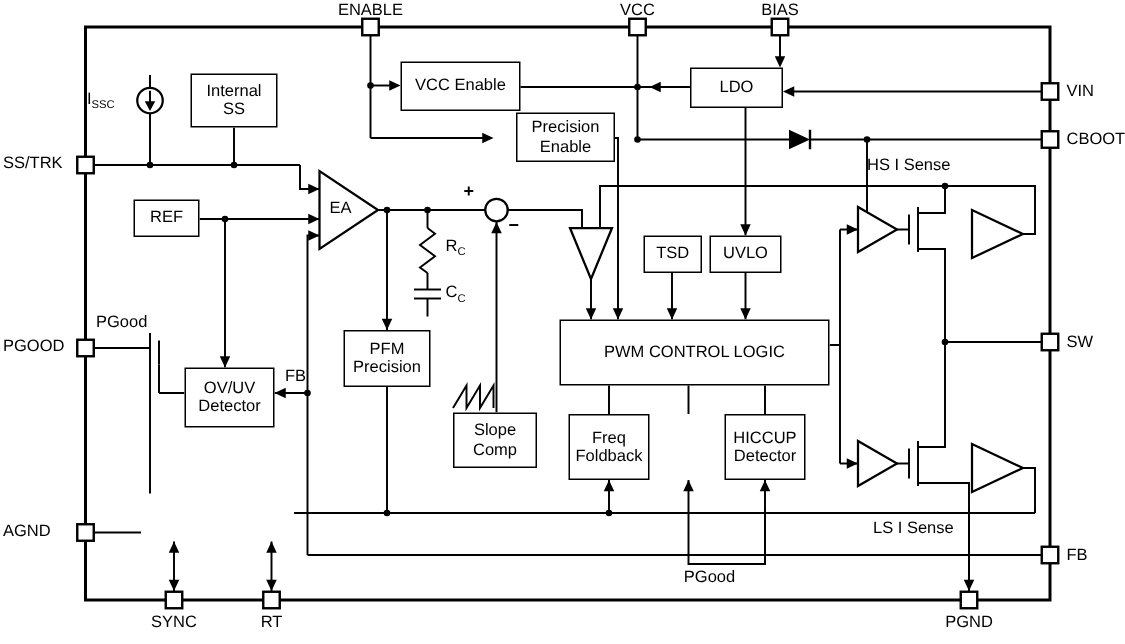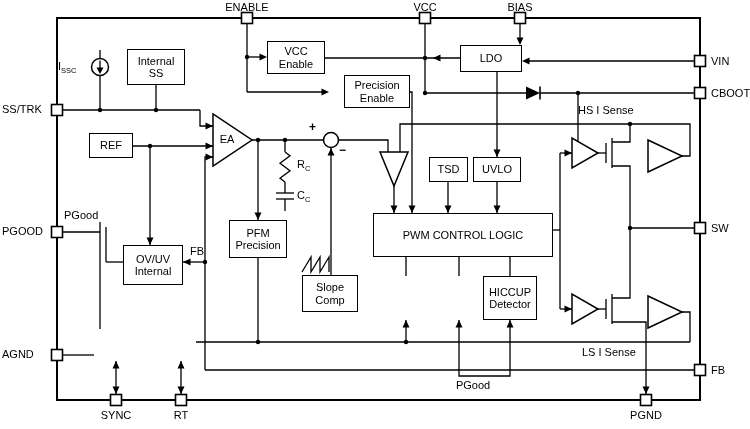--- a/index.html
+++ b/index.html
@@ -186,30 +186,31 @@
     <rect x="640.5" y="394.5" width="11" height="11"></rect>
     <rect x="110.5" y="394.5" width="11" height="11"></rect>
     <rect x="175.5" y="394.5" width="11" height="11"></rect>
     <rect x="51.5" y="104.5" width="11" height="11"></rect>
     <rect x="51.5" y="226.5" width="11" height="11"></rect>
     <rect x="51.5" y="349.5" width="11" height="11"></rect>
   </g>
 </svg>
 
 <div class="blk" style="left:127px;top:49px;width:58px;height:36px">Internal SS</div>
-<div class="blk" style="left:267px;top:41px;width:58px;height:33px">VCC Enable</div>
+<div class="blk" style="left:267px;top:41px;width:80px;height:33px">VCC Enable</div>
 <div class="blk" style="left:460px;top:45px;width:62px;height:27px">LDO</div>
 <div class="blk" style="left:344px;top:75px;width:66px;height:33px">Precision Enable</div>
 <div class="blk" style="left:89px;top:133px;width:44px;height:25px">REF</div>
 <div class="blk" style="left:429px;top:157px;width:39px;height:25px">TSD</div>
 <div class="blk" style="left:473px;top:157px;width:48px;height:25px">UVLO</div>
 <div class="blk" style="left:373px;top:213px;width:180px;height:44px">PWM CONTROL LOGIC</div>
 <div class="blk" style="left:229px;top:220px;width:58px;height:38px">PFM Precision</div>
-<div class="blk" style="left:123px;top:245px;width:60px;height:40px">OV/UV Internal</div>
+<div class="blk" style="left:123px;top:245px;width:60px;height:40px">OV/UV Detector</div>
 <div class="blk" style="left:302px;top:275px;width:56px;height:37px">Slope Comp</div>
+<div class="blk" style="left:379px;top:276px;width:54px;height:44px">Freq Foldback</div>
 <div class="blk" style="left:483px;top:276px;width:54px;height:44px">HICCUP Detector</div>
 
 <div class="lbl ctr" style="left:215px;top:133px;width:24px">EA</div>
 
 <div class="lbl ctr" style="left:213px;top:1px;width:68px">ENABLE</div>
 <div class="lbl ctr" style="left:404px;top:1px;width:42px">VCC</div>
 <div class="lbl ctr" style="left:498px;top:1px;width:44px">BIAS</div>
 <div class="lbl" style="left:711px;top:55px">VIN</div>
 <div class="lbl" style="left:711px;top:87px">CBOOT</div>
 <div class="lbl" style="left:711px;top:222px">SW</div>

